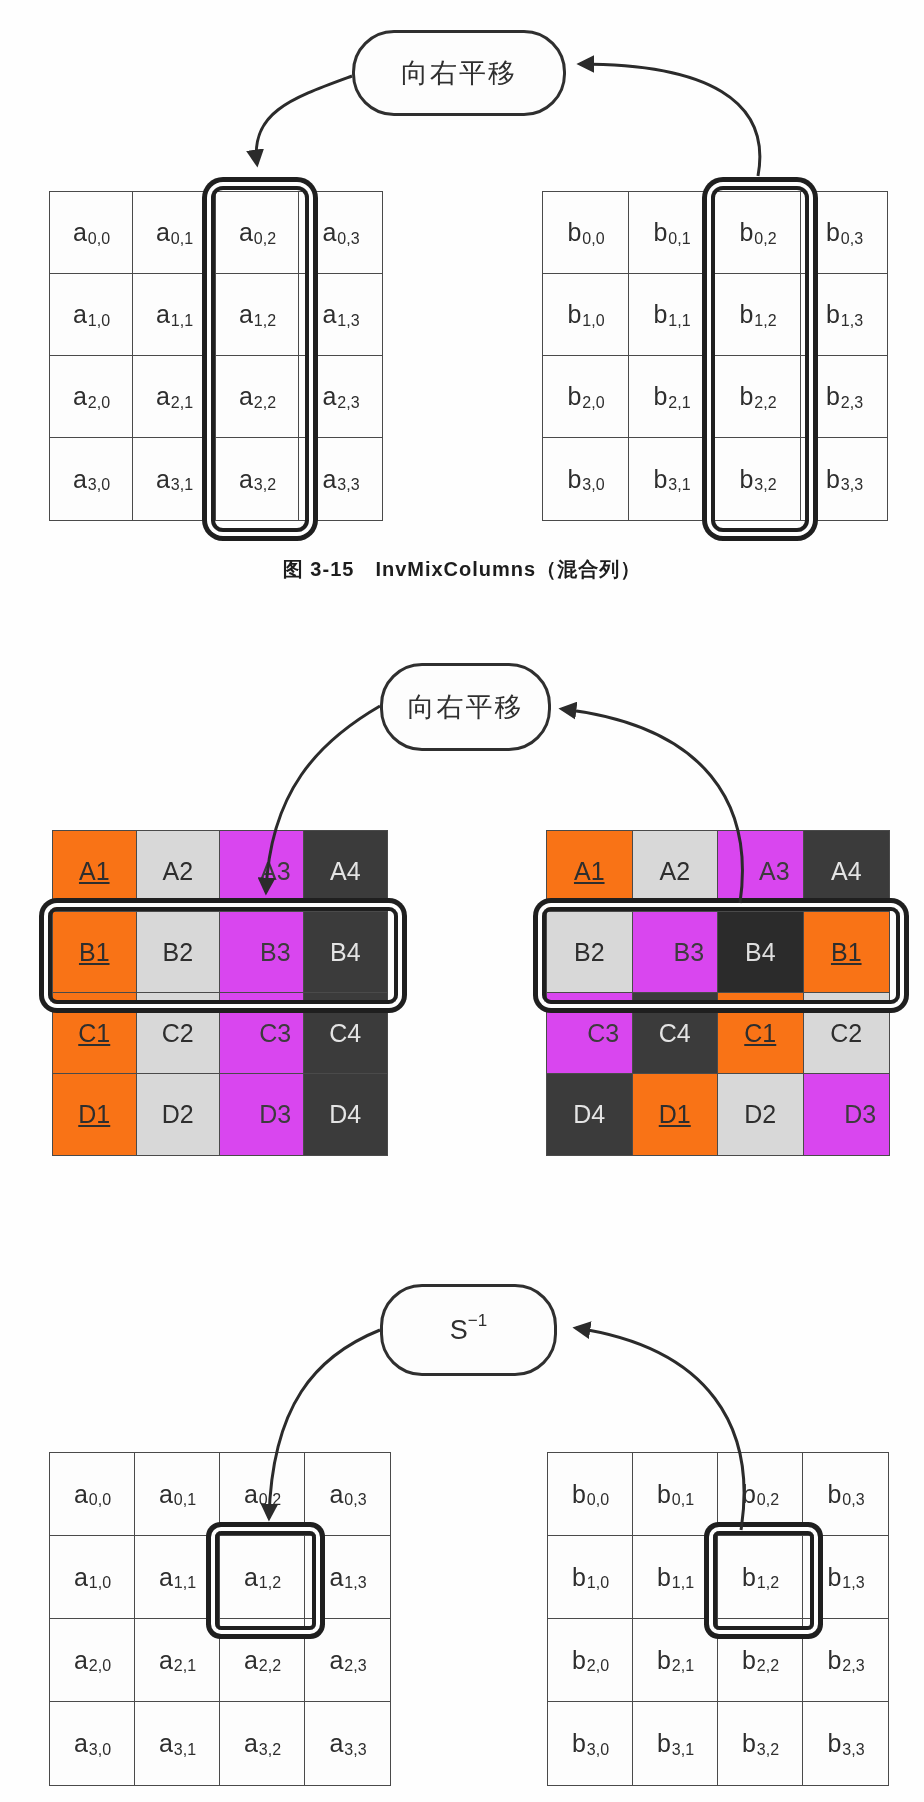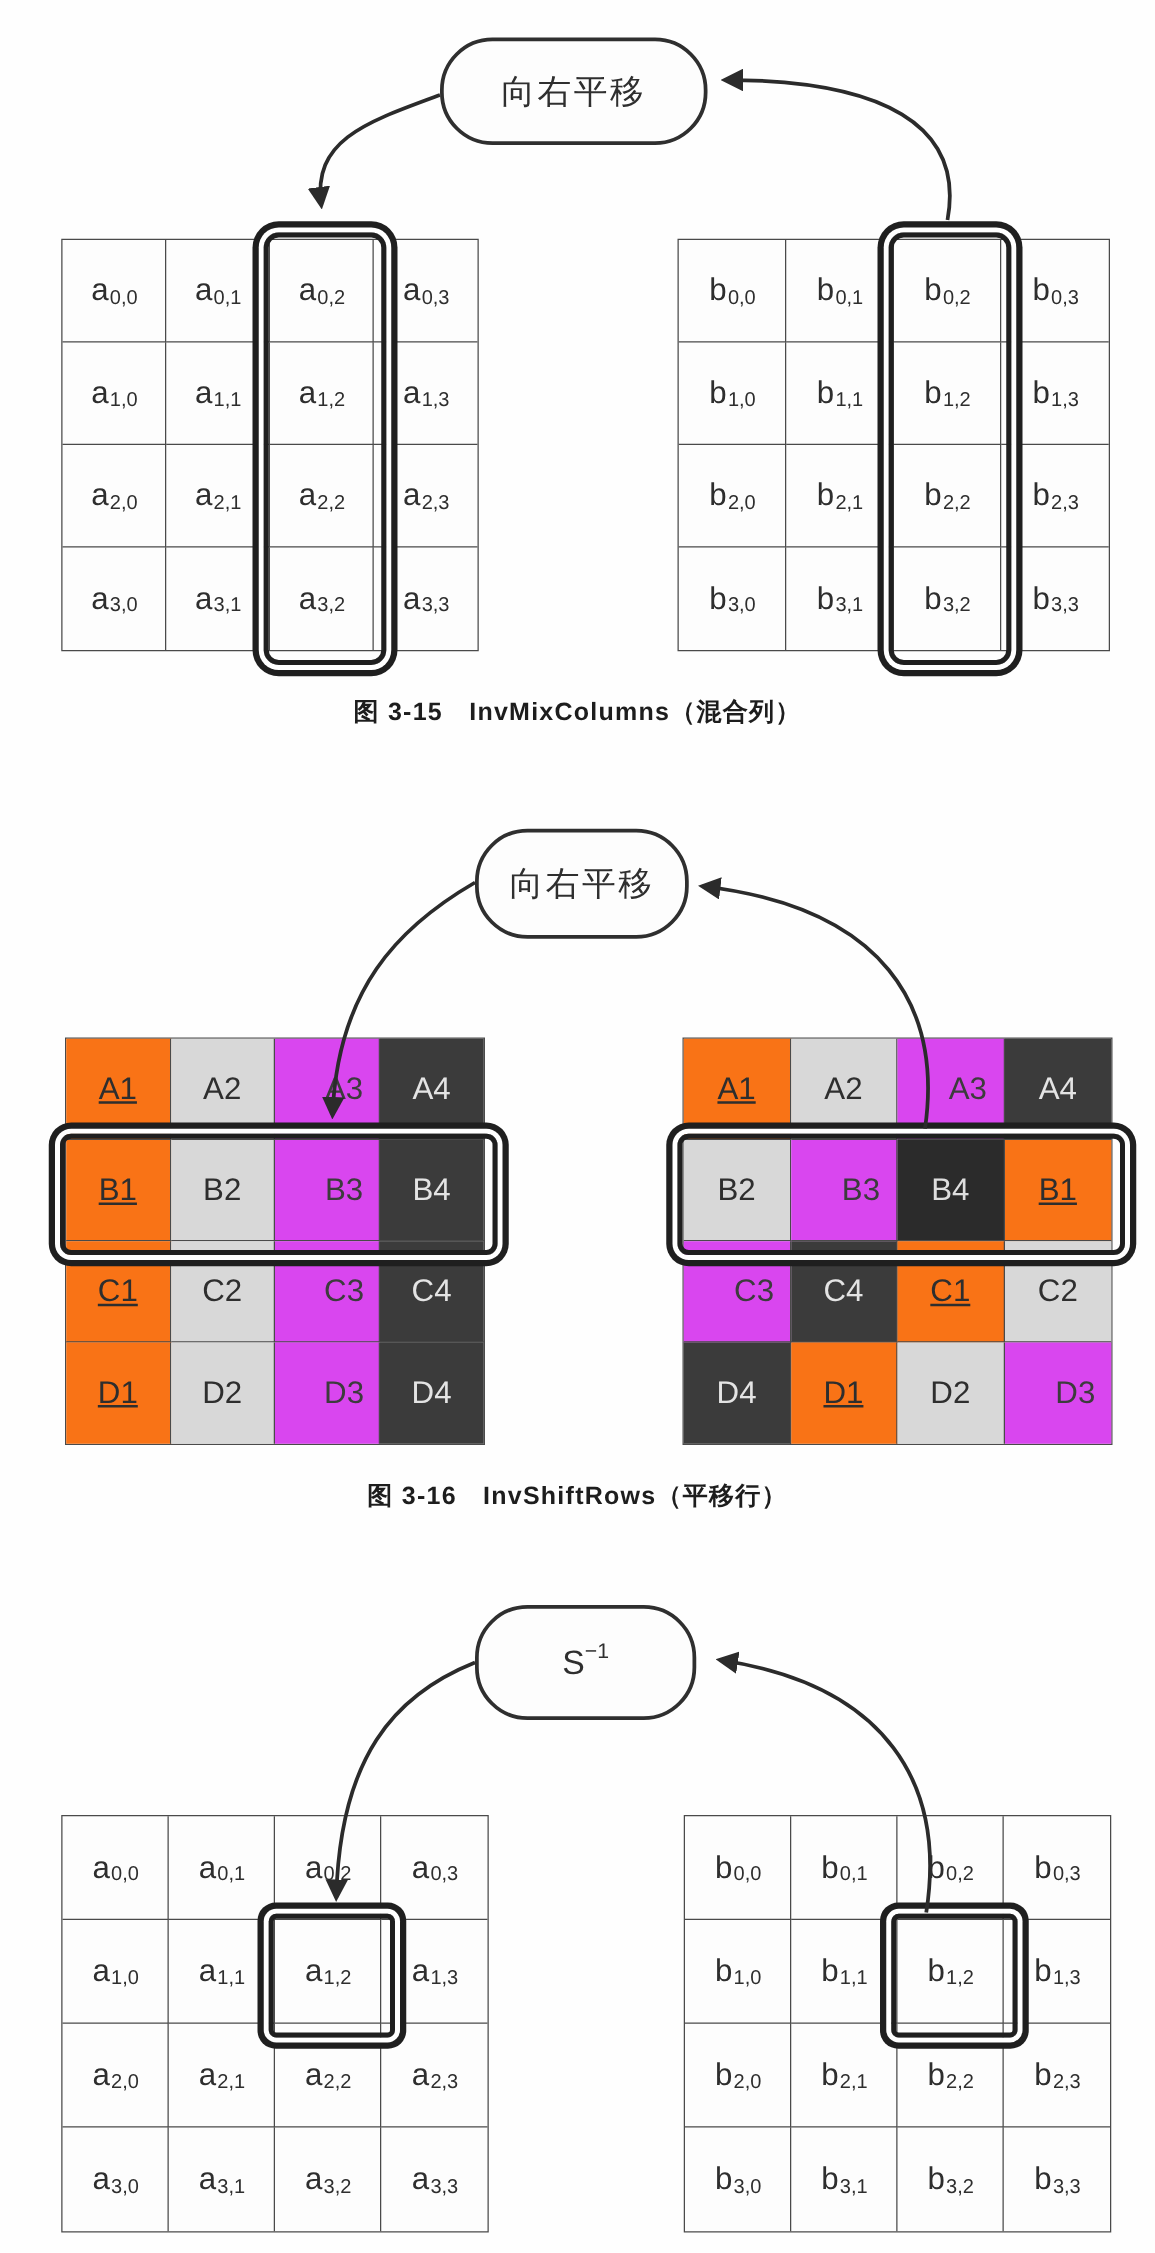--- a/index.html
+++ b/index.html
@@ -241,21 +241,20 @@
       <div class="cell s-l">C2</div>
       <div class="cell s-d">D4</div>
       <div class="cell s-w">D1</div>
       <div class="cell s-l">D2</div>
       <div class="cell s-m">D3</div>
     </div>
 
   <div class="hl" style="left:48px;top:907px;width:342px;height:89px;"></div>
   <div class="hl" style="left:542px;top:907px;width:350px;height:89px;"></div>
 
-  <div class="caption" style="top:1183px;">图 3-16　InvShiftRows（平移行）</div>
 
   <div class="pill" style="left:380px;top:1284px;width:171px;height:86px;letter-spacing:0;">
     <span>S</span>
       <span class="sup">−1</span>
   </div>
 
   <div class="matrix" style="left:49px;top:1452px;width:340px;height:332px;">
       <div class="cell">
         <span>a</span>
         <sub>0,0</sub>

